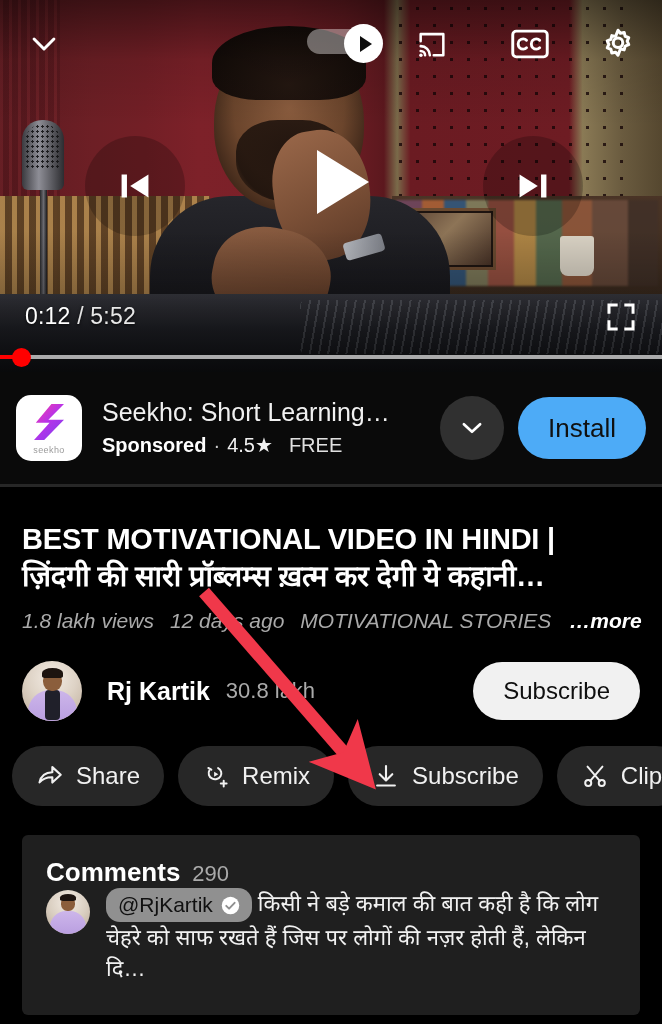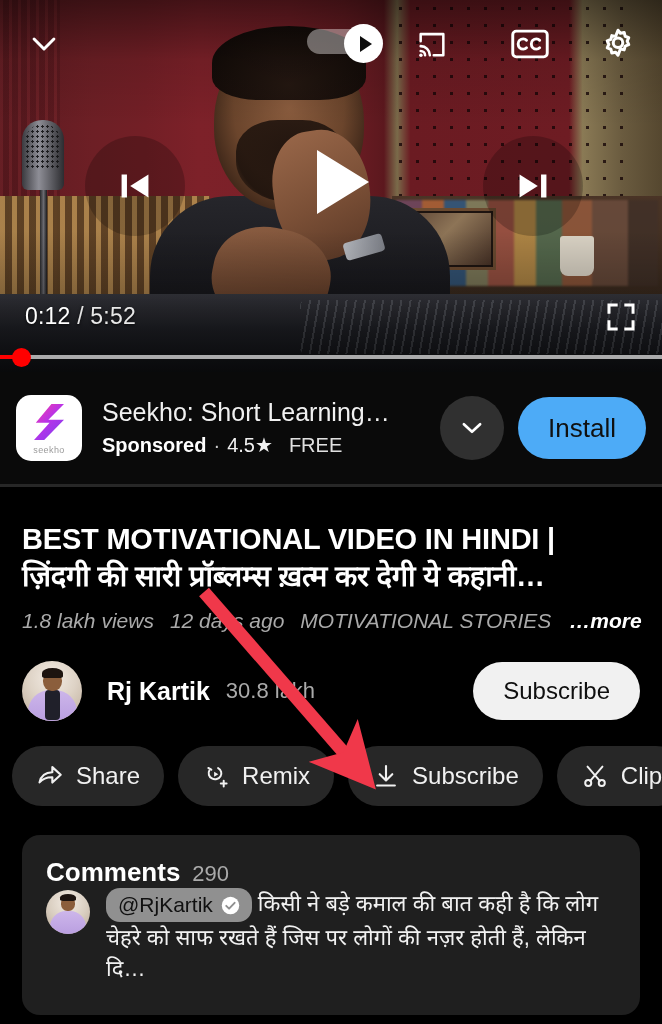--- a/index.html
+++ b/index.html
@@ -326,21 +326,21 @@
   }
   .chip {
     height: 60px; border-radius: 30px; background: #272727;
     display: flex; align-items: center; gap: 12px; padding: 0 24px;
     color: #f1f1f1; font-size: 24px; cursor: pointer; white-space: nowrap; flex: 0 0 auto;
   }
 
   
   .comments-card {
     position: absolute; left: 22px; top: 835px; width: 618px; height: 180px;
-    background: #1f1f1f; border-radius: 18px; padding: 22px 24px; cursor: pointer;
+    background: #1f1f1f; border-radius: 6px; padding: 22px 24px; cursor: pointer;
   }
   .comments-head { display: flex; align-items: baseline; gap: 12px; }
   .comments-title { color: #fff; font-size: 26px; font-weight: 700; }
   .comments-count { color: #aaa; font-size: 22px; }
   .comment-row { display: flex; gap: 16px; }
   .comment-avatar {
     width: 44px; height: 44px; border-radius: 50%; flex: 0 0 auto; margin-top: 2px;
     background: radial-gradient(circle at 50% 28%, #f3ece4 0%, #d9cec0 50%, #b5a490 100%);
     position: relative; overflow: hidden;
   }

